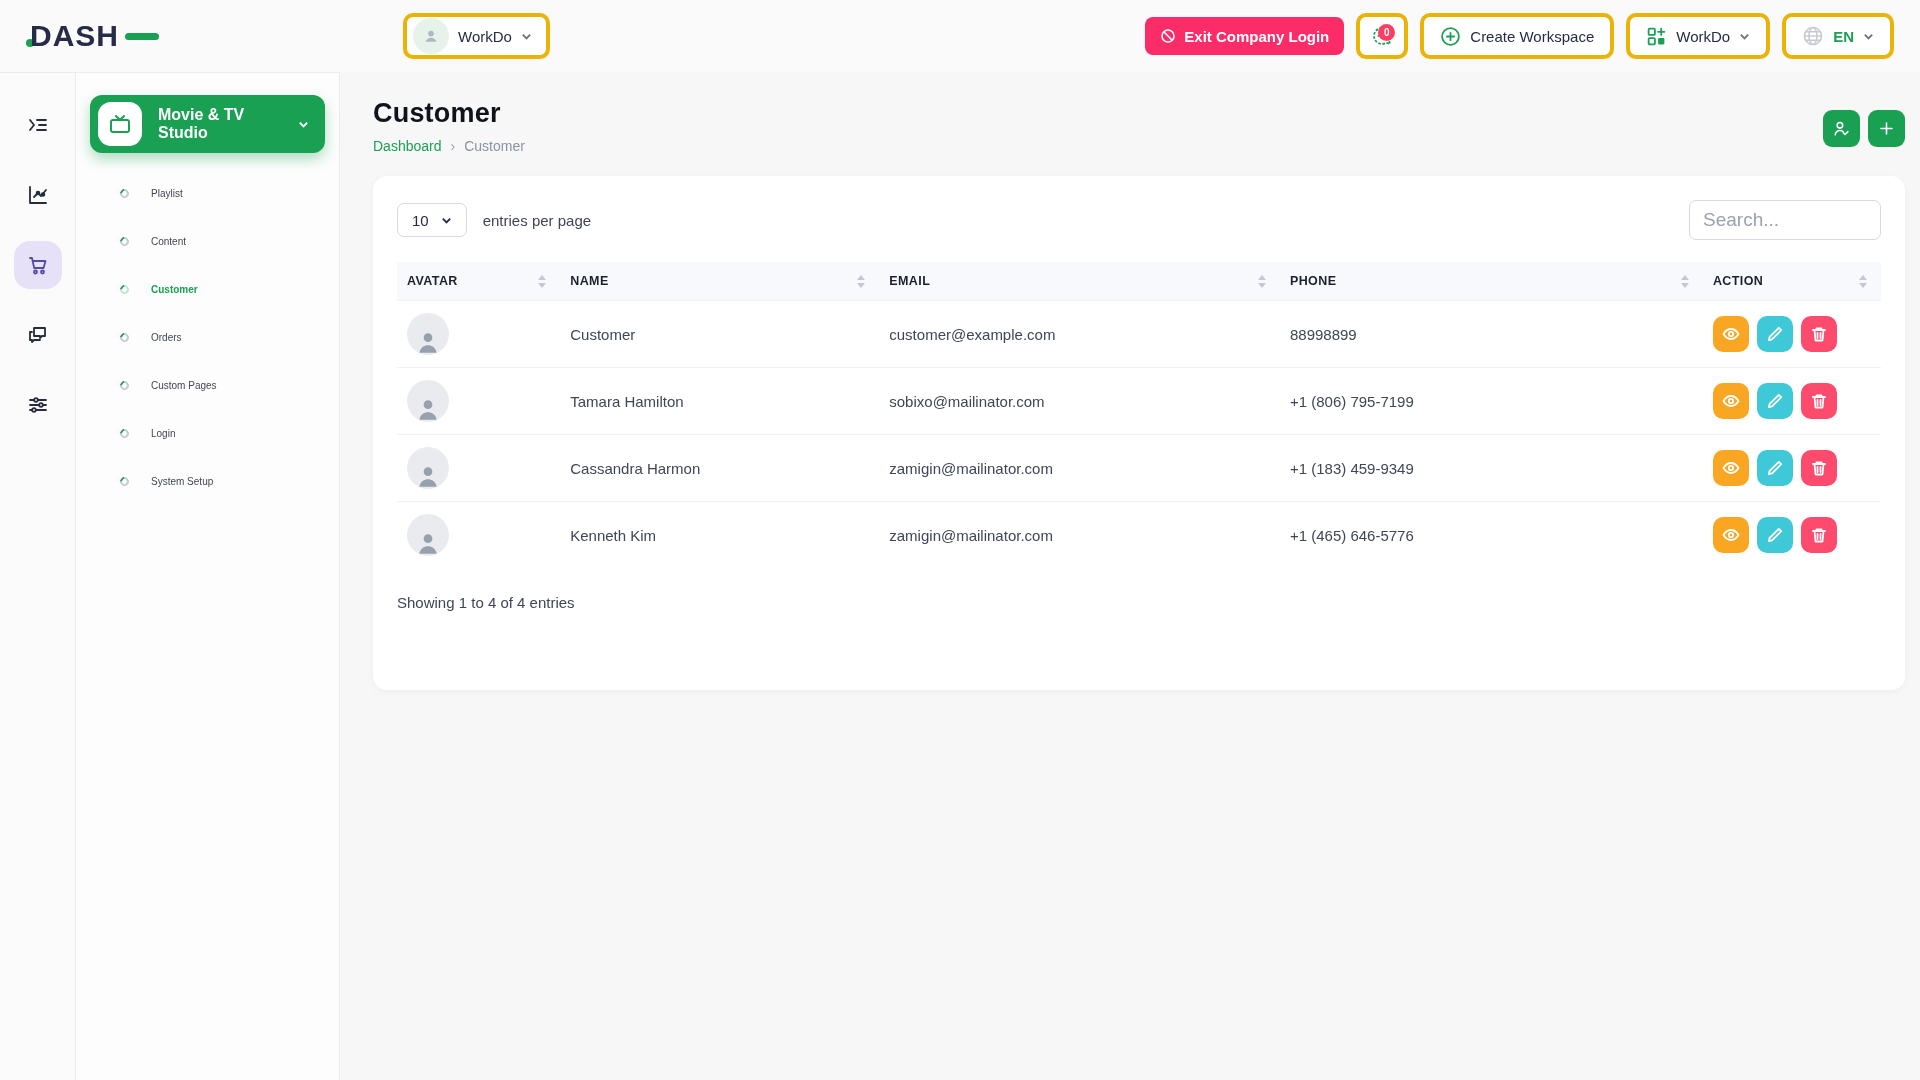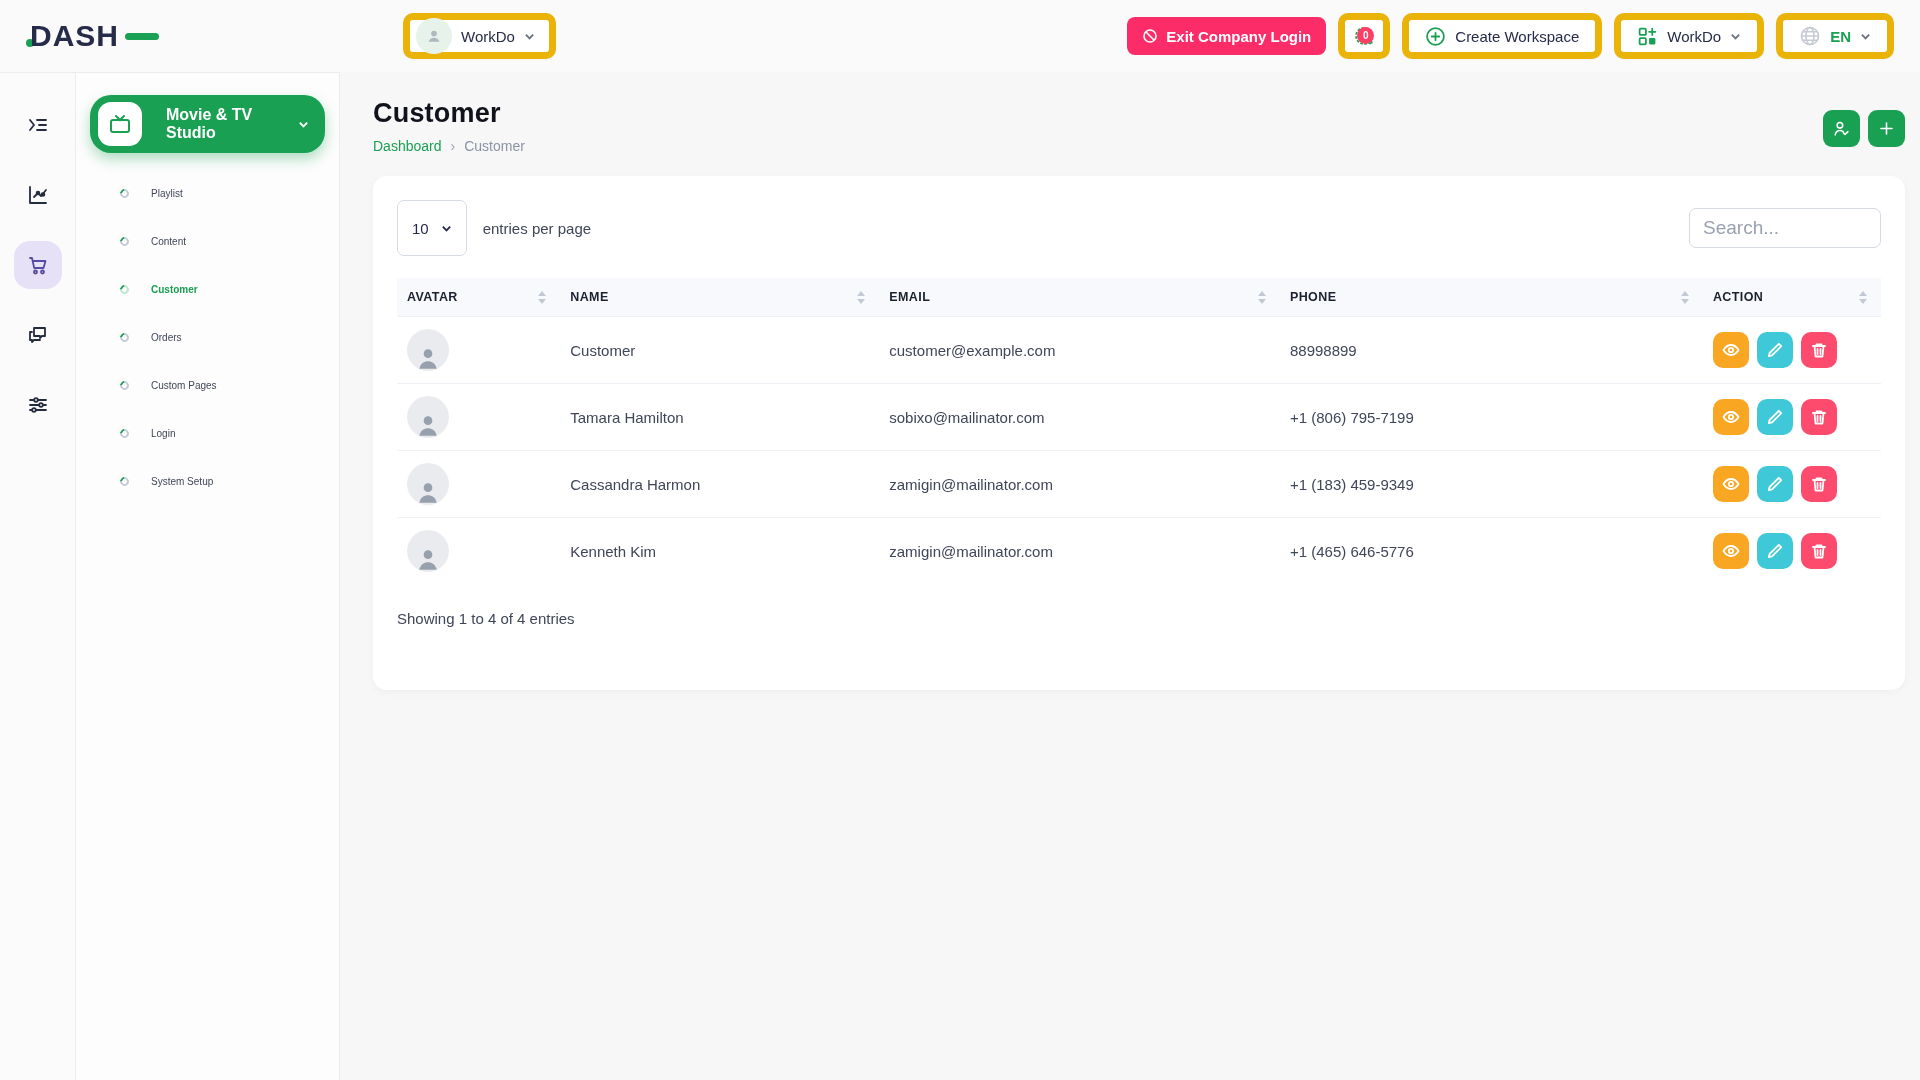--- a/index.html
+++ b/index.html
@@ -15,21 +15,21 @@
          grid-template-columns:76px 264px 1fr; }
 
   
   .topbar { grid-column:1 / 4; display:flex; align-items:center; background:#fafafa; padding:0 26px; }
   .logo-wrap { width:314px; flex:0 0 auto; display:flex; align-items:center; }
   .logo { display:flex; align-items:center; gap:2px; cursor:pointer; }
   .logo-text { font-size:30px; font-weight:bold; letter-spacing:1px; color:#252b48; }
   .logo-dash { width:34px; height:7px; background:#1aa053; border-radius:4px; margin-left:4px; }
   .logo-dot { width:8px; height:8px; background:#1aa053; border-radius:50%; margin-right:-6px; align-self:flex-end; margin-bottom:6px; }
 
-  .pill { display:flex; align-items:center; gap:9px; background:#ffffff; border:7px solid #eab308;
+  .pill { display:flex; align-items:center; gap:9px; background:#ffffff; border:4px solid #eab308;
           border-radius:10px; height:46px; padding:0 16px; font-size:15px; color:#252b48;
           cursor:pointer; box-shadow:0 1px 2px rgba(30,35,60,.03); white-space:nowrap; }
   .company-pill { margin-left:63px; padding:0 14px 0 6px; }
   .avatar-sm { width:36px; height:36px; border-radius:50%; background:#e6f2ea; display:flex; align-items:center; justify-content:center; }
   .chev { width:11px; height:11px; stroke:#6b7280; stroke-width:2; fill:none; }
 
   .top-right { margin-left:auto; display:flex; align-items:center; gap:12px; }
   .exit-btn { display:flex; align-items:center; gap:8px; background:#fb2c67; color:#fff; border:none;
               border-radius:8px; height:38px; padding:0 15px; font-size:15px; font-weight:bold;
               font-family:inherit; cursor:pointer; }
@@ -42,22 +42,22 @@
   
   .rail { background:#fbfbfc; border-right:1px solid #ececf0; border-top:1px solid #ececf0;
           display:flex; flex-direction:column; align-items:center; padding-top:28px; gap:22px; }
   .rail-btn { width:48px; height:48px; border-radius:16px; display:flex; align-items:center;
               justify-content:center; color:#252c3e; cursor:pointer; background:transparent; border:none; }
   .rail-btn svg { width:24px; height:24px; stroke:currentColor; fill:none; stroke-width:1.8; stroke-linecap:round; stroke-linejoin:round; }
   .rail-btn.active { background:#e6e1f7; color:#564aa3; }
 
   
   .sidemenu { background:#fdfdfd; border-right:1px solid #ececf0; border-top:1px solid #ececf0; padding:22px 14px 0 14px; }
-  .studio-btn { width:100%; height:58px; background:#1aa053; border:none; border-radius:21px;
-                display:flex; align-items:center; gap:24px; padding:0 16px 0 8px; cursor:pointer;
+  .studio-btn { width:100%; height:58px; background:#1aa053; border:none; border-radius:12px;
+                display:flex; align-items:center; gap:16px; padding:0 16px 0 8px; cursor:pointer;
                 box-shadow:0 6px 14px rgba(26,160,83,.35); }
   .studio-ic { width:44px; height:44px; background:#fff; border-radius:13px; display:flex;
                align-items:center; justify-content:center; }
   .studio-ic svg { width:24px; height:24px; stroke:#1aa053; fill:none; stroke-width:2; stroke-linecap:round; }
   .studio-label { color:#fff; font-size:16px; font-weight:bold; flex:1; text-align:left; font-family:inherit; }
   .studio-btn .chev { stroke:#fff; }
   .nav { margin-top:16px; }
   .nav-item { display:flex; align-items:center; gap:22px; height:48px; padding-left:30px;
               font-size:10px; color:#3f4657; cursor:pointer; border-radius:8px; }
   .bullet { width:9px; height:9px; border-radius:50%; border:2px solid #c4cad4;
@@ -76,21 +76,21 @@
   .head-actions { margin-left:auto; margin-top:12px; display:flex; gap:8px; }
   .sq-btn { width:37px; height:37px; border-radius:9px; background:#1aa053; border:none; display:flex;
             align-items:center; justify-content:center; cursor:pointer; }
   .sq-btn svg { width:19px; height:19px; stroke:#fff; fill:none; stroke-width:2; stroke-linecap:round; stroke-linejoin:round; }
 
   
   .card { margin-top:22px; background:#fff; border-radius:14px; box-shadow:0 2px 8px rgba(30,35,60,.04);
           padding:24px 24px 36px 24px; min-height:514px; }
   .controls { display:flex; align-items:center; }
   .per-page { display:flex; align-items:center; gap:12px; border:1px solid #d5dae3; border-radius:7px;
-              height:56px; padding:0 14px; font-size:15px; color:#252b48; cursor:pointer; background:#fff; }
+              height:34px; padding:0 14px; font-size:15px; color:#252b48; cursor:pointer; background:#fff; }
   .per-page .chev { stroke:#252b48; }
   .per-page-label { margin-left:16px; font-size:15px; color:#3f4657; }
   .search-input { margin-left:auto; width:192px; height:40px; border:1px solid #d5dae3; border-radius:7px;
                   padding:0 13px; font-size:19px; color:#3f4657; font-family:inherit; outline:none; background:#fff; }
   .search-input::placeholder { color:#9aa1b0; }
 
   table { width:100%; border-collapse:collapse; margin-top:22px; table-layout:fixed; }
   col.c-avatar{width:11%} col.c-name{width:21.5%} col.c-email{width:27%} col.c-phone{width:28.5%} col.c-action{width:12%}
   thead th { background:#f8f9fc; font-size:12.5px; font-weight:bold; color:#1c2130; letter-spacing:.4px;
              text-align:left; padding:12px 10px; cursor:pointer; }

